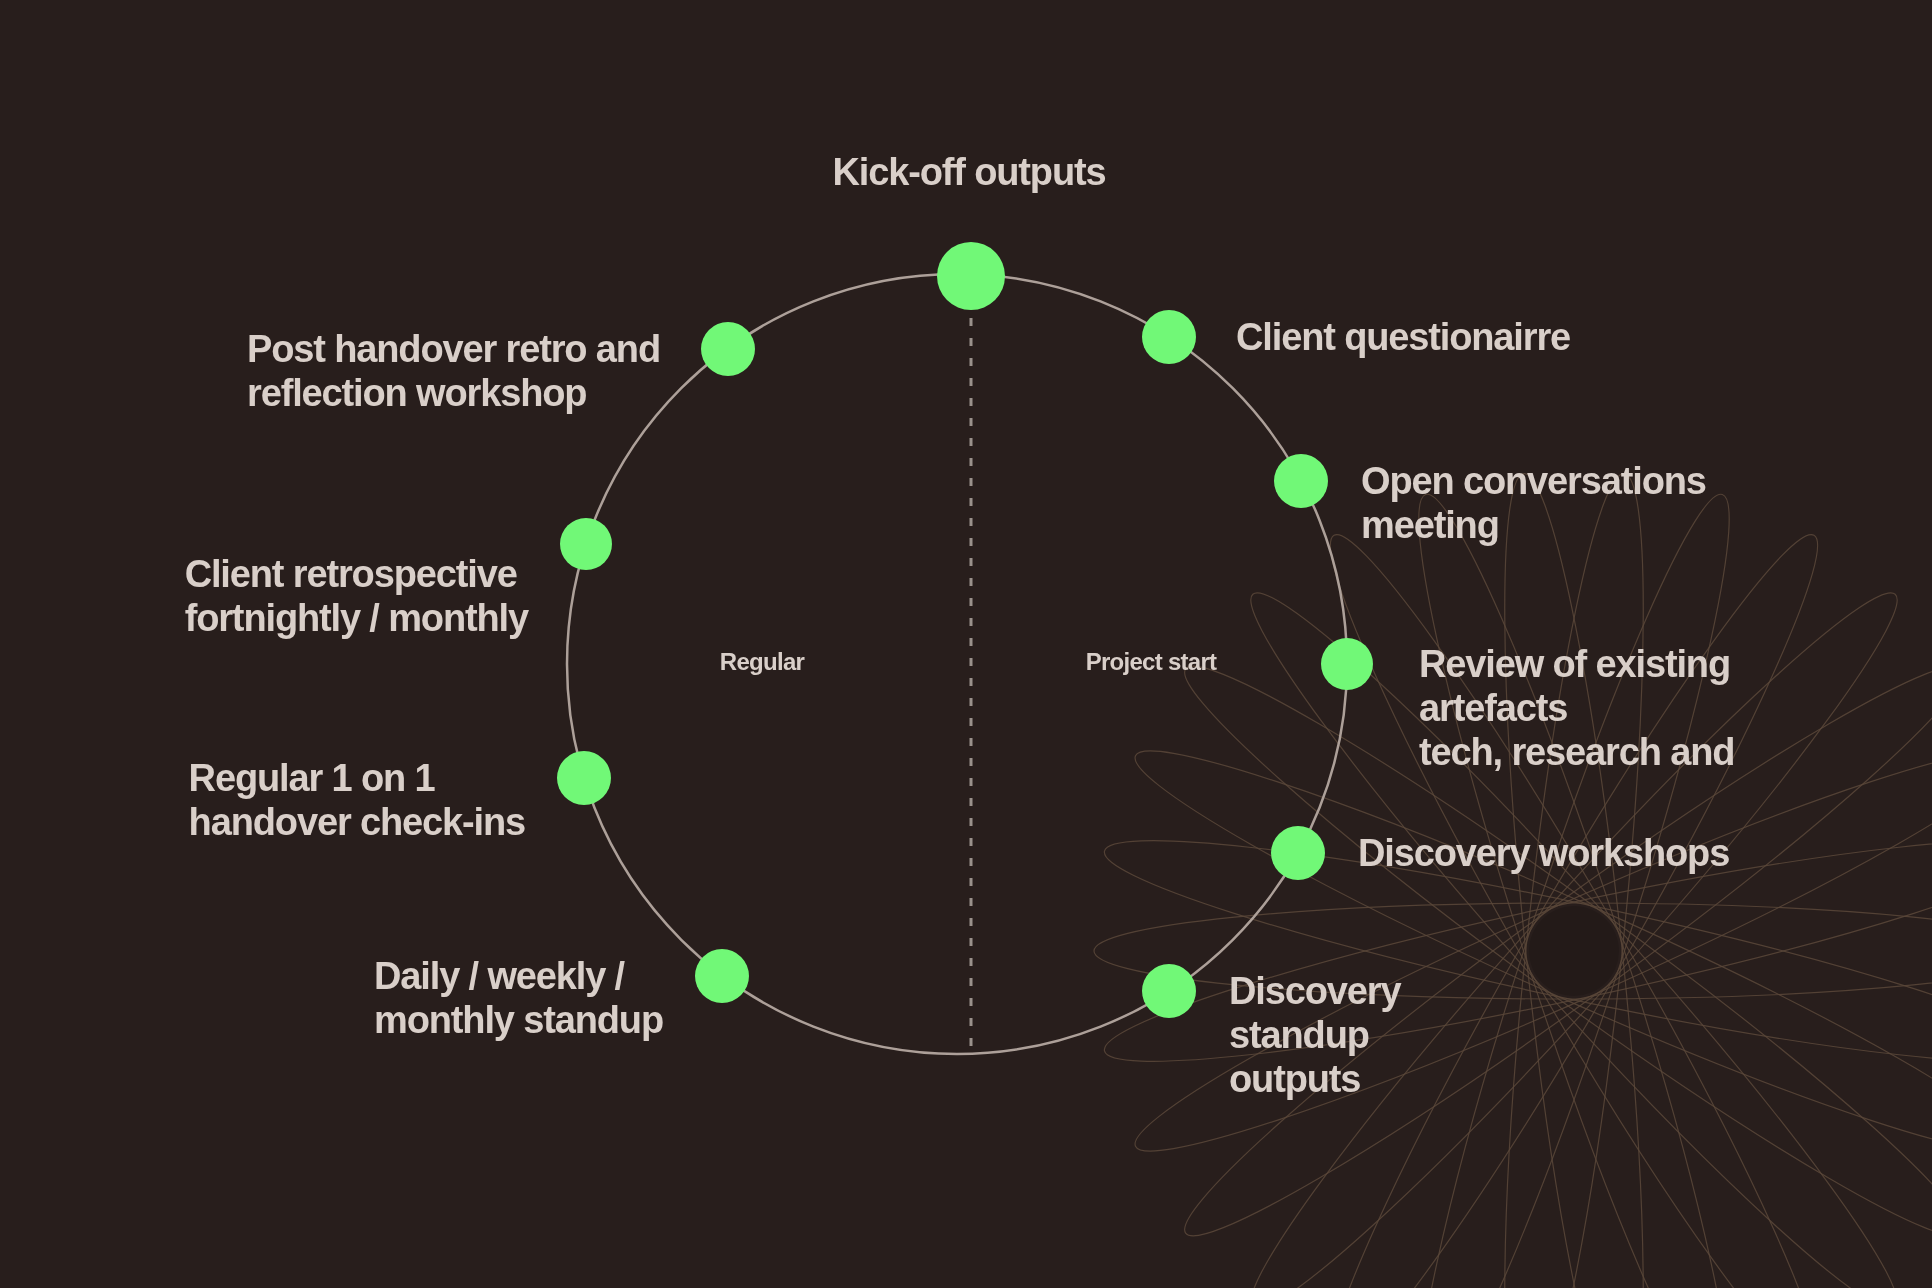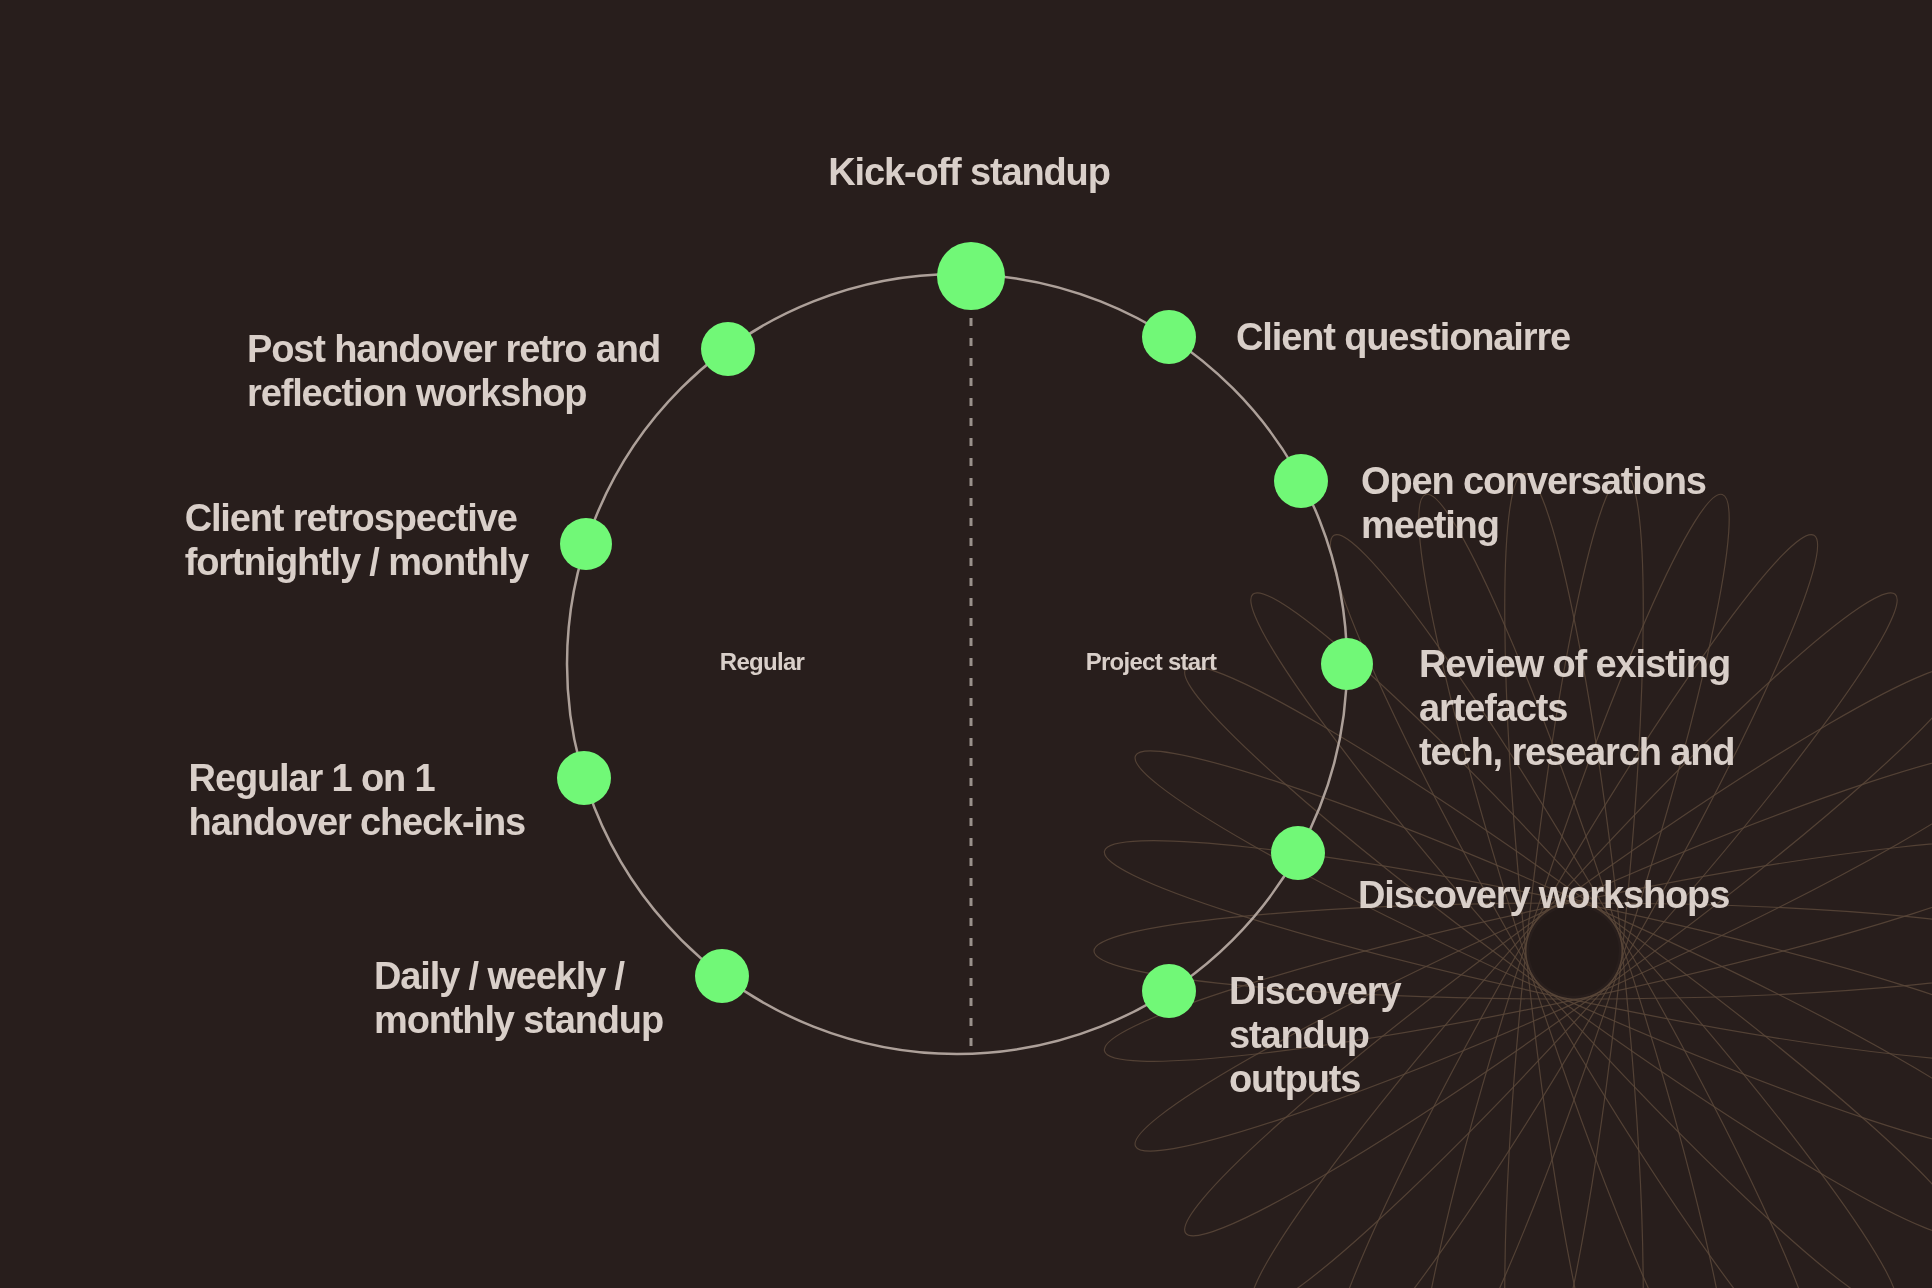--- a/index.html
+++ b/index.html
@@ -85,51 +85,51 @@
         <circle cx="586" cy="544" r="26" fill="#71F877"></circle>
         <circle cx="728" cy="349" r="27" fill="#71F877"></circle>
       </g>
   </svg>
 
   <div class="phase-label" id="phase-0" style="left: 762px; top: 662px;">Regular</div>
   <div class="phase-label" id="phase-1" style="left: 1151px; top: 662px;">Project start</div>
 
   <div id="labels">
       <div class="node-label center" style="top: 150px; left: 969px;">
-        <div>Kick-off standup</div>
+        <div>Kick-off outputs</div>
       </div>
       <div class="node-label" style="top: 315px; left: 1229px; margin-left: 7px;">
         <div>Client questionairre</div>
       </div>
       <div class="node-label" style="top: 459px; left: 1361px;">
         <div>Open conversations</div>
         <div>meeting</div>
       </div>
       <div class="node-label" style="top: 642px; left: 1419px;">
         <div>Review of existing</div>
         <div>artefacts</div>
         <div>tech, research and</div>
       </div>
-      <div class="node-label" style="top: 831px; left: 1358px; margin-top: 42px;">
+      <div class="node-label" style="top: 831px; left: 1358px;">
         <div>Discovery workshops</div>
       </div>
       <div class="node-label" style="top: 969px; left: 1229px;">
         <div>Discovery</div>
         <div>standup</div>
         <div>outputs</div>
       </div>
       <div class="node-label right-anchored" style="top: 954px; right: 1269px;">
         <div>Daily / weekly /</div>
         <div>monthly standup</div>
       </div>
       <div class="node-label right-anchored" style="top: 756px; right: 1407px;">
         <div>Regular 1 on 1</div>
         <div>handover check-ins</div>
       </div>
-      <div class="node-label right-anchored" style="top: 496px; right: 1404px;">
+      <div class="node-label right-anchored" style="top: 552px; right: 1404px;">
         <div>Client retrospective</div>
         <div>fortnightly / monthly</div>
       </div>
       <div class="node-label right-anchored" style="top: 327px; right: 1272px;">
         <div>Post handover retro and</div>
         <div>reflection workshop</div>
       </div>
     </div>
 </div>
 

